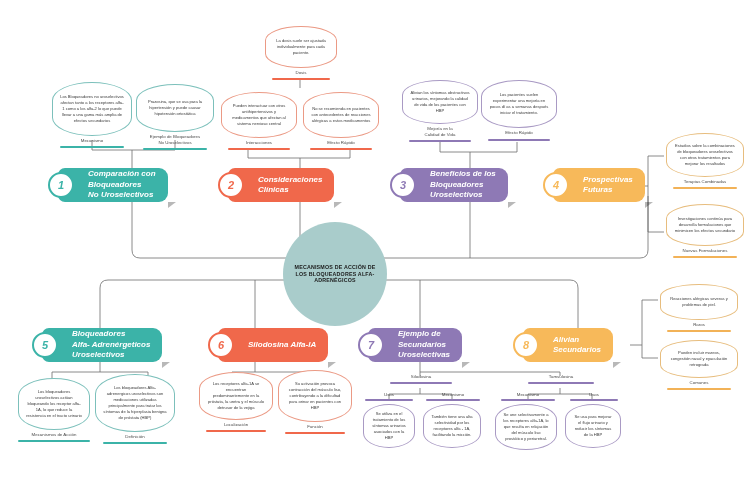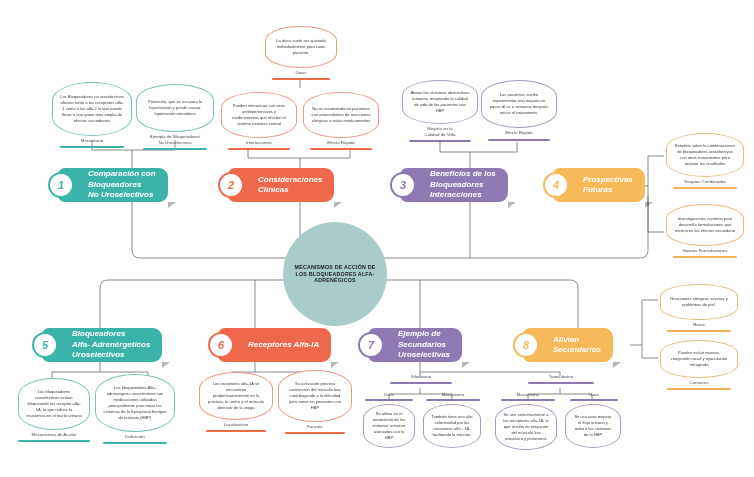--- a/index.html
+++ b/index.html
@@ -253,21 +253,21 @@
     <span>No se recomienda en pacientes con antecedentes de reacciones alérgicas a estos medicamentos</span>
   </div>
   <div class="cap" style="left:303px;top:140px;width:76px;">Efecto Rápido</div>
   <div class="rule r-coral" style="left:310px;top:148px;width:62px;"></div>
 
   <div class="topic t-purple" style="left:400px;top:168px;">
     <div class="flag">
       <span class="num">3</span>
       <span class="lbl">Beneficios de los
 Bloqueadores
-Interacciones</span>
+Uroselectivos</span>
       <span class="tail"></span>
     </div>
   </div>
 
   <div class="bub purple" style="left:402px;top:80px;width:76px;height:44px;">
     <span>Alivian los síntomas obstructivos urinarios, mejorando la calidad de vida de los pacientes con HBP</span>
   </div>
   <div class="cap" style="left:402px;top:126px;width:76px;">Mejoría en la
 Calidad de Vida</div>
   <div class="rule r-purple" style="left:409px;top:140px;width:62px;"></div>
@@ -317,21 +317,21 @@
 
   <div class="bub teal" style="left:95px;top:374px;width:80px;height:58px;">
     <span>Los bloqueadores Alfa-adrenergicos uroselectivos son medicaciones utilizadas principalmente para tratar los síntomas de la hiperplasia benigna de próstata (HBP)</span>
   </div>
   <div class="cap" style="left:95px;top:434px;width:80px;">Definición</div>
   <div class="rule r-teal" style="left:103px;top:442px;width:64px;"></div>
 
   <div class="topic t-coral" style="left:218px;top:328px;">
     <div class="flag">
       <span class="num">6</span>
-      <span class="lbl">Receptores Alfa-lA</span>
+      <span class="lbl">Silodosina Alfa-lA</span>
       <span class="tail"></span>
     </div>
   </div>
 
   <div class="bub coral" style="left:199px;top:372px;width:74px;height:48px;">
     <span>Los receptores alfa-1A se encuentran predominantemente en la próstata, la uretra y el músculo detrusor de la vejiga</span>
   </div>
   <div class="cap" style="left:199px;top:422px;width:74px;">Localización</div>
   <div class="rule r-coral" style="left:206px;top:430px;width:60px;"></div>
 

